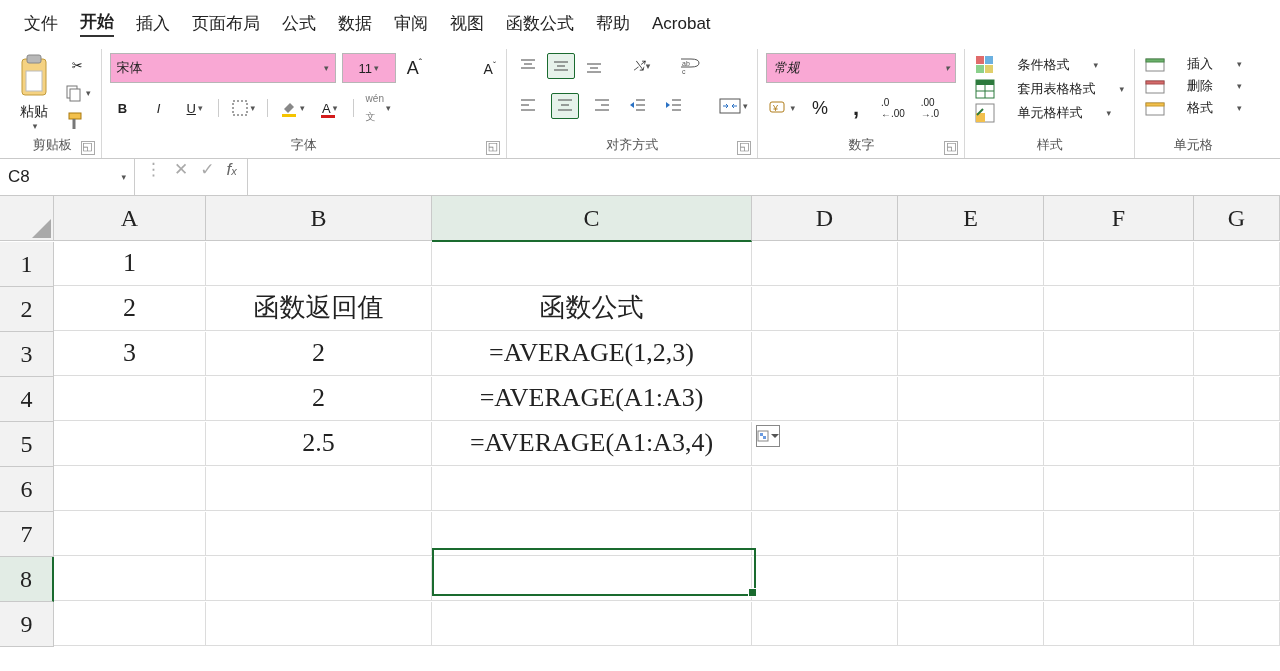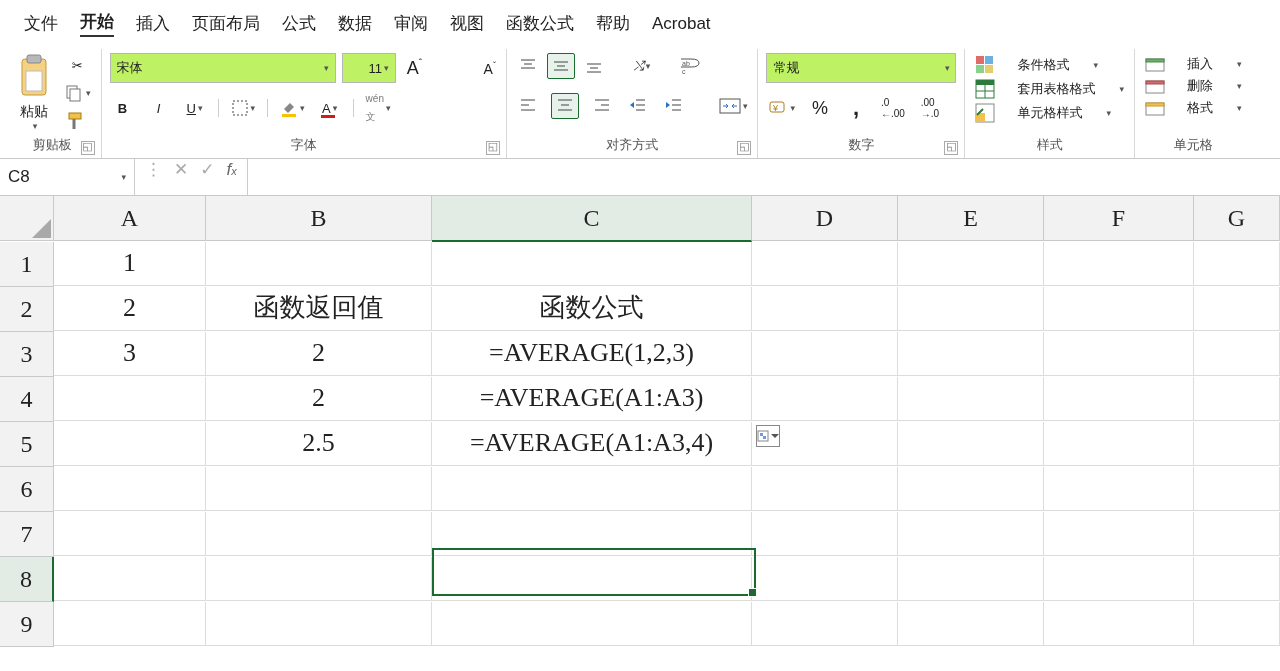--- a/index.html
+++ b/index.html
@@ -40,27 +40,27 @@
   .group-label .launcher{
     position:absolute;right:-2px;bottom:1px;
     font-size:11px;color:#777;width:12px;height:12px;
     border:1px solid #aaa;line-height:9px;text-align:center;
   }
   .btn{display:inline-flex;align-items:center;justify-content:center;
        min-width:22px;height:22px;padding:1px 2px;border-radius:2px;}
   .dd{font-size:9px;color:#555;margin-left:2px;}
   .block{display:flex;flex-direction:column;gap:4px;}
   .paste-icon svg{width:44px;height:50px;}
-  .bigbox{border:1px solid #b6b6b6;background:#bef264;height:28px;display:flex;align-items:center;padding:0 6px;}
+  .bigbox{border:1px solid #b6b6b6;background:#f9a8d4;height:28px;display:flex;align-items:center;padding:0 6px;}
   .fontbox{width:212px;justify-content:space-between;}
-  .sizebox{width:40px;justify-content:flex-end;}
+  .sizebox{width:40px;justify-content:center;}
   .row2{display:flex;align-items:center;gap:10px;}
   .row2 .sep{width:1px;height:18px;background:#ccc;}
   .al-active{border:1px solid #1a6b2f;background:#e6f2ea;}
-  .numfmt{width:176px;justify-content:space-between;}
+  .numfmt{width:176px;justify-content:space-between;font-style:italic;}
   .style-item{display:flex;align-items:center;gap:22px;padding:2px 2px;}
   
   svg{display:block}
   
   .formulabar{
     display:flex;align-items:flex-start;height:36px;
     border-bottom:1px solid #c9c9c9;font-size:17px;
   }
   .namebox{width:118px;display:flex;align-items:center;justify-content:space-between;
            padding:0 8px;border-right:1px solid #ccc;height:100%;}

